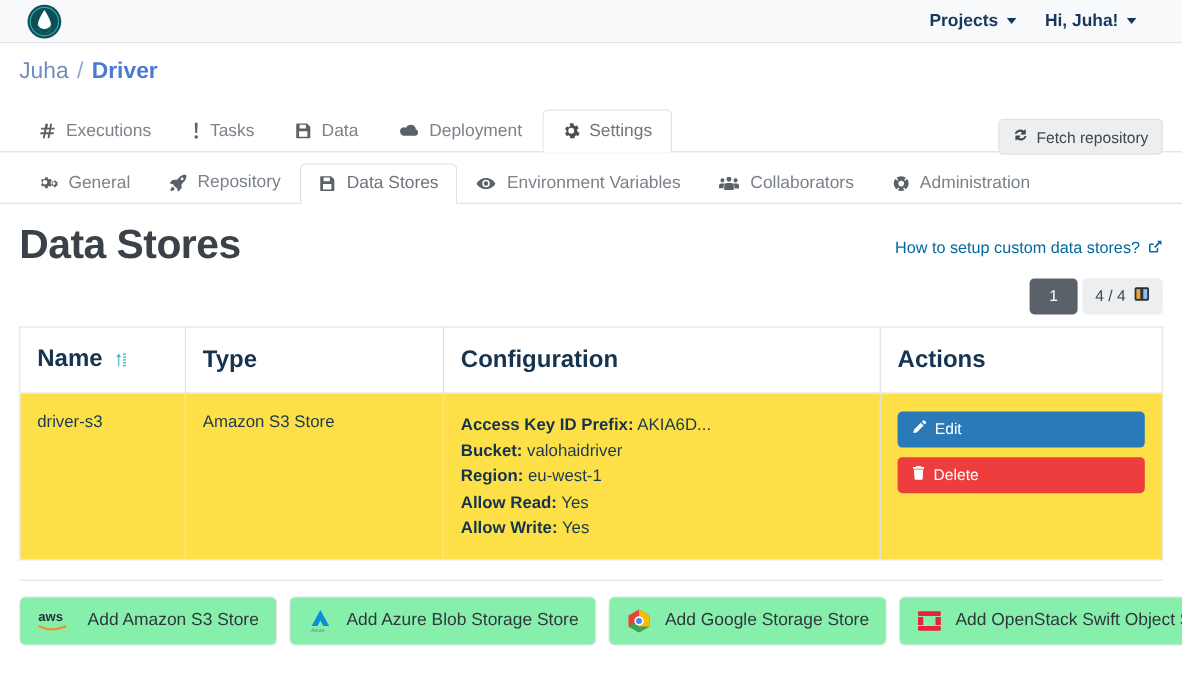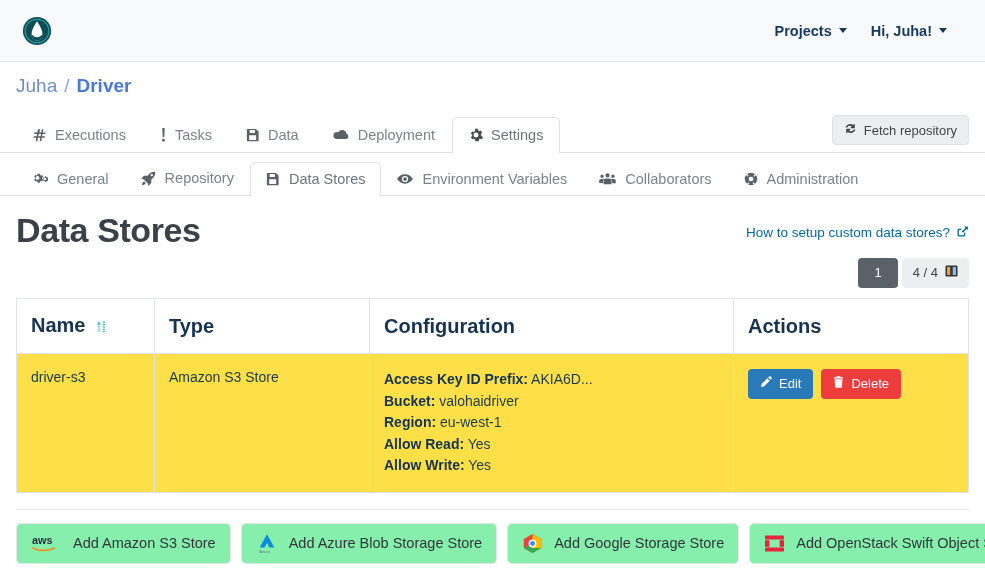--- a/index.html
+++ b/index.html
@@ -7,21 +7,21 @@
     margin: 0; padding: 0;
     width: 985px; height: 570px;
     overflow: hidden;
     background: #ffffff;
     font-family: "Liberation Sans", sans-serif;
     -webkit-font-smoothing: antialiased;
   }
 
   
   .navbar {
-    height: 62px;
+    height: 36px;
     background: #f8f9fa;
     border-bottom: 1px solid #e3e5e8;
     display: flex;
     align-items: center;
     padding: 0 16px 0 22px;
   }
   .brand-logo {
     width: 30px; height: 30px;
     flex: 0 0 auto;
     display: block;
@@ -93,21 +93,21 @@
     border-color: #dee2e6;
     color: #6d747c;
     margin-bottom: -1px;
     padding-bottom: 11px;
   }
   .tab .ic { color: #5a6169; display:flex; align-items:center; }
   .tab.active .ic { color: #4a5056; }
 
   .fetch-repo {
     position: absolute;
-    right: 16px; top: 6px;
+    right: 16px; top: 16px;
     background: #eceef0;
     border: 1px solid #dfe2e5;
     border-radius: 4px;
     font-size: 13px;
     color: #41464b;
     padding: 6px 11px;
     display: flex;
     align-items: center;
     gap: 7px;
     cursor: pointer;
@@ -242,21 +242,21 @@
 
   .cfg-line {
     font-size: 14px;
     color: #1b394f;
     line-height: 21.5px;
     white-space: nowrap;
   }
   .cfg-line b { font-weight: bold; color: #15334e; }
   .cfg-line .v { font-weight: normal; }
 
-  .act-row { display: flex; gap: 8px; }
+  .act-row { display: flex; gap: 8px; flex-direction: column; }
   .btn-edit, .btn-del {
     display: inline-flex;
     align-items: center;
     gap: 7px;
     border-radius: 4px;
     font-size: 13px;
     color: #ffffff;
     padding: 7px 12px;
     cursor: pointer;
     line-height: 1.2;

